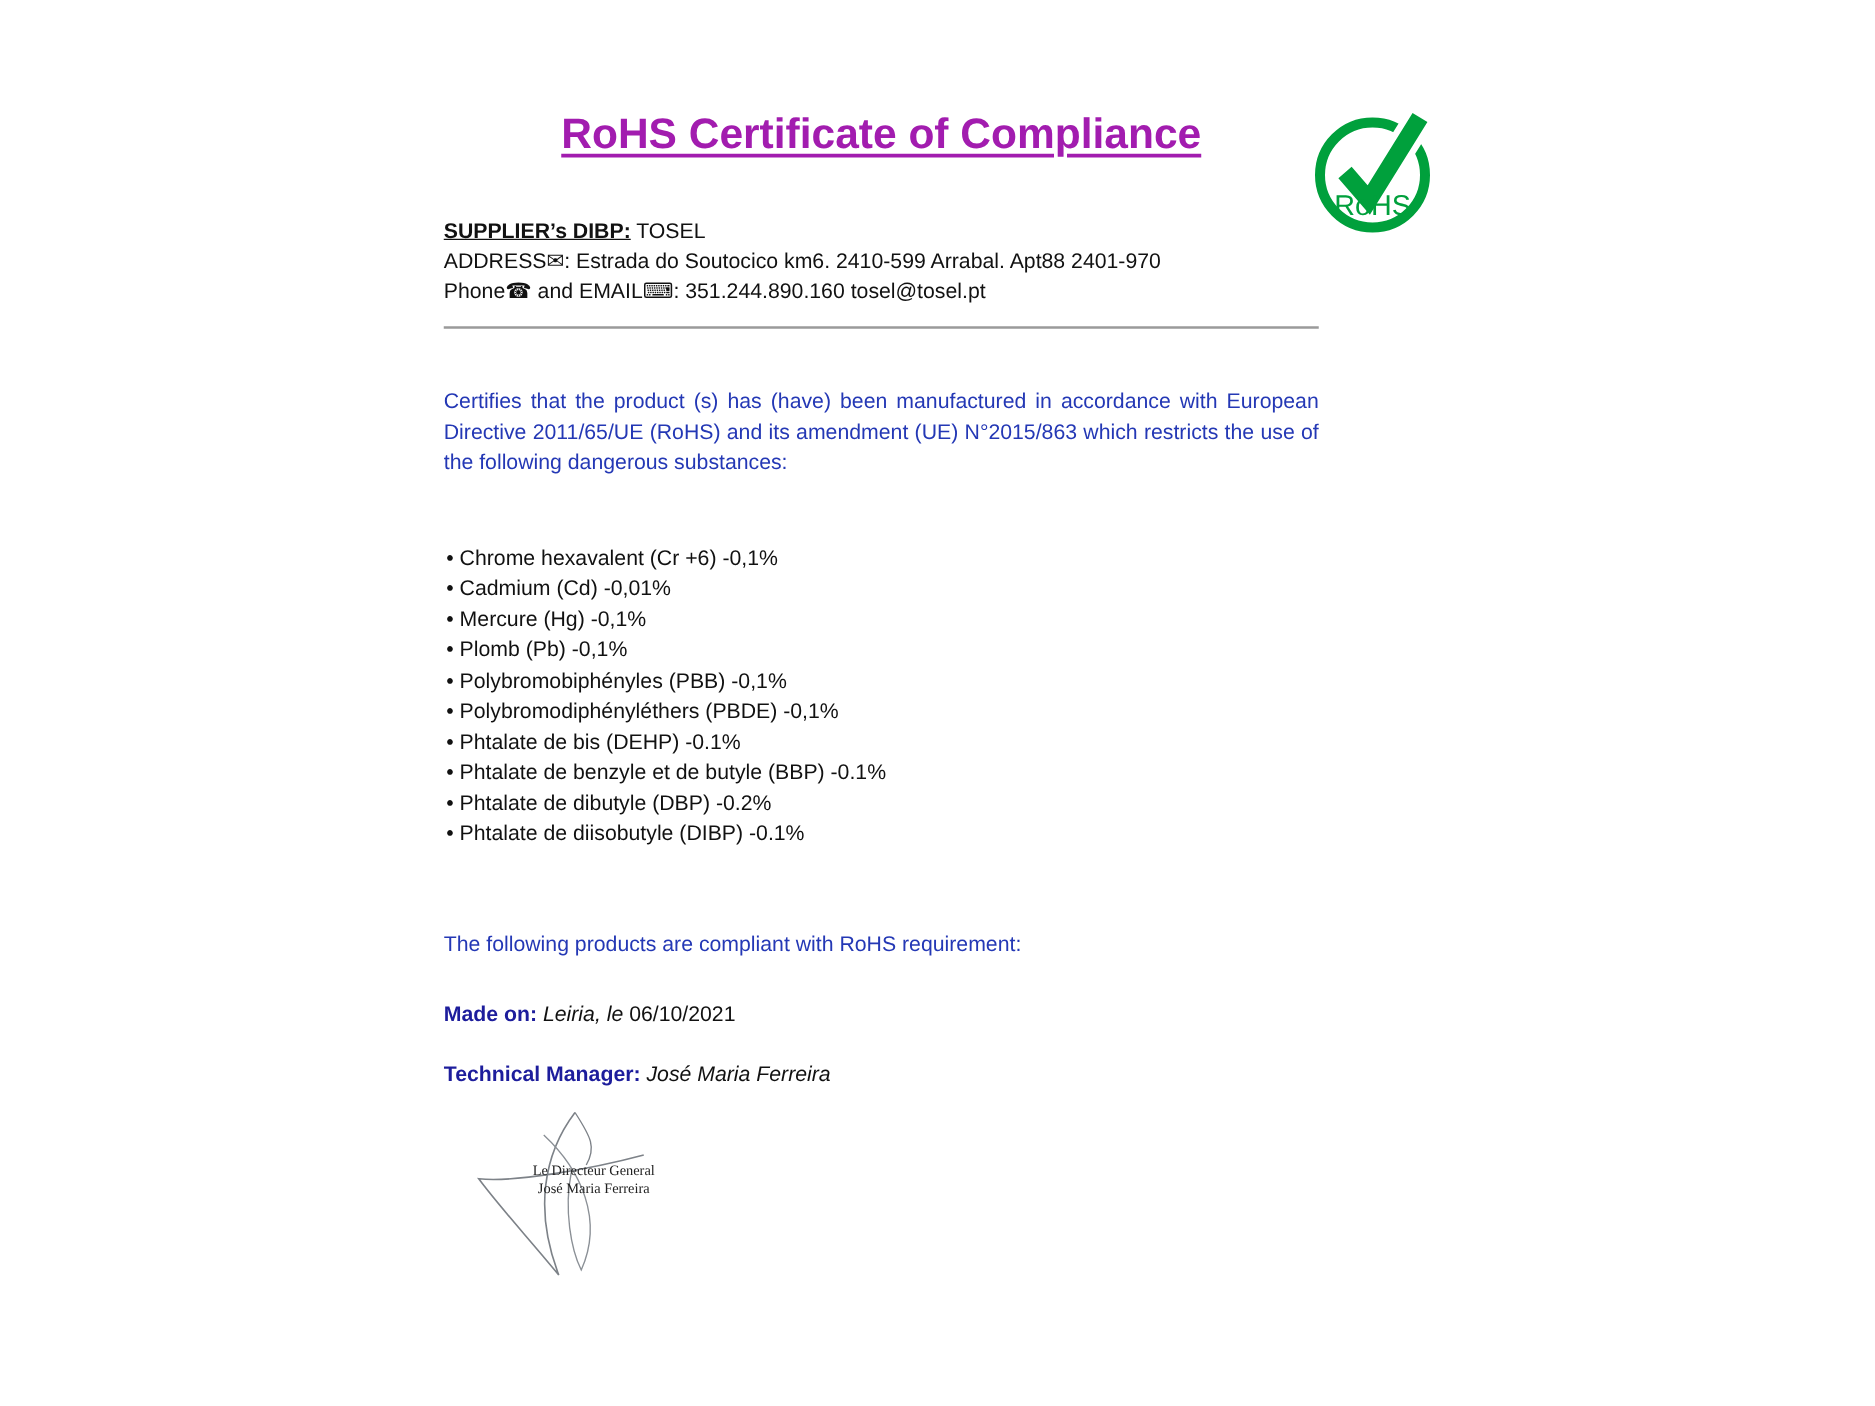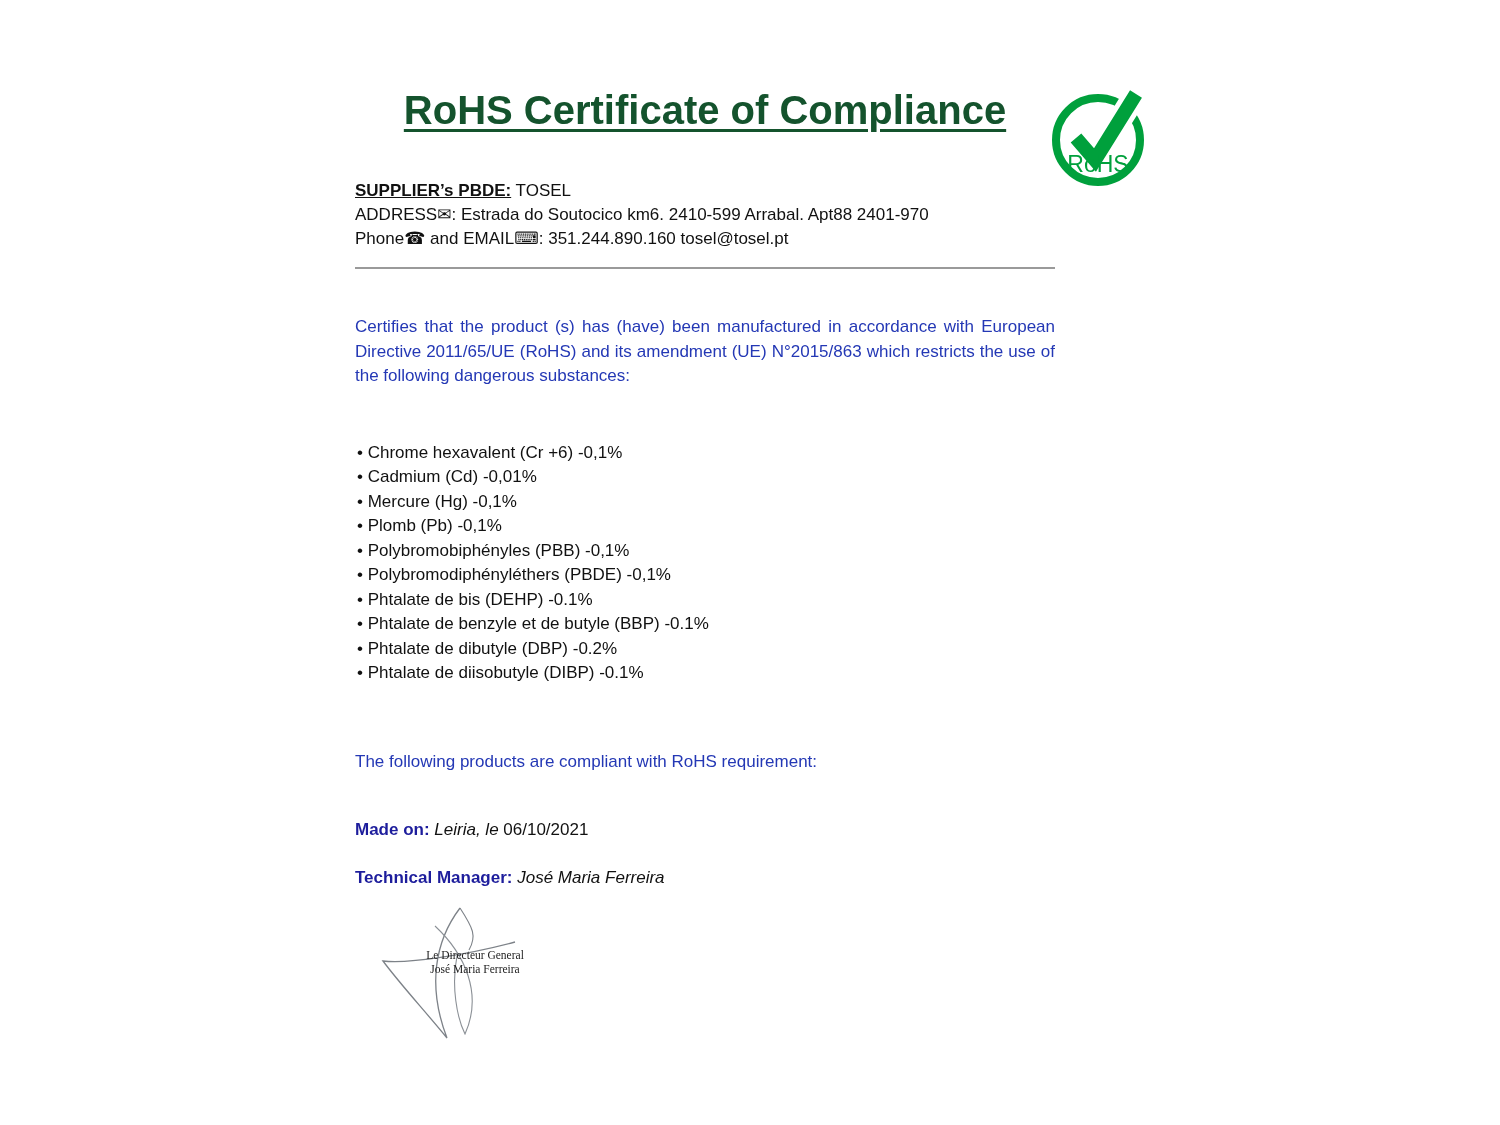--- a/index.html
+++ b/index.html
@@ -17,23 +17,23 @@
     overflow: hidden;
   }
   .content {
     position: absolute;
     left: 355px;
     top: 88px;
     width: 700px;
   }
   .doc-title {
     text-align: center;
-    font-size: 40px;
+    font-size: 34px;
     font-weight: bold;
-    color: #14532d;
+    color: #a21caf;
     text-decoration: underline;
     text-underline-offset: 5px;
     text-decoration-thickness: 3px;
     margin: 0 0 46px 0;
   }
   .supplier-block {
     font-size: 17px;
     line-height: 24px;
     color: #111111;
   }
@@ -74,21 +74,21 @@
     margin-top: 66px;
     font-size: 17px;
     color: #2438b5;
   }
   .article-line {
     margin-top: 22px;
     font-size: 17px;
     color: #2438b5;
   }
   .made-on {
-    margin-top: 48px;
+    margin-top: 36px;
     font-size: 17px;
     color: #111111;
   }
   .navy-bold {
     color: #1d1d9c;
     font-weight: bold;
   }
   .italic-serifish {
     font-style: italic;
   }
@@ -126,21 +126,21 @@
 </head>
 <body>
 
 <div class="page">
 
   <div class="content">
 
     <h1 class="doc-title">RoHS Certificate of Compliance</h1>
 
     <div class="supplier-block">
-      <p><span class="label-strong">SUPPLIER’s PBDE:</span><span> TOSEL</span></p>
+      <p><span class="label-strong">SUPPLIER’s DIBP:</span><span> TOSEL</span></p>
       <p><span>ADDRESS</span><span class="inline-icon">✉</span><span>: Estrada do Soutocico km6. 2410-599 Arrabal. Apt88 2401-970</span></p>
       <p><span>Phone</span><span class="inline-icon">☎</span><span> and EMAIL</span><span class="inline-icon">⌨</span><span>: 351.244.890.160 tosel@tosel.pt</span></p>
     </div>
 
     <hr class="divider">
 
     <p class="certifies">Certifies that the product (s) has (have) been manufactured in accordance with European Directive 2011/65/UE (RoHS) and its amendment (UE) N°2015/863 which restricts the use of the following dangerous substances:</p>
 
     <ul class="substances">
       <li>Chrome hexavalent (Cr +6) -0,1%</li>

